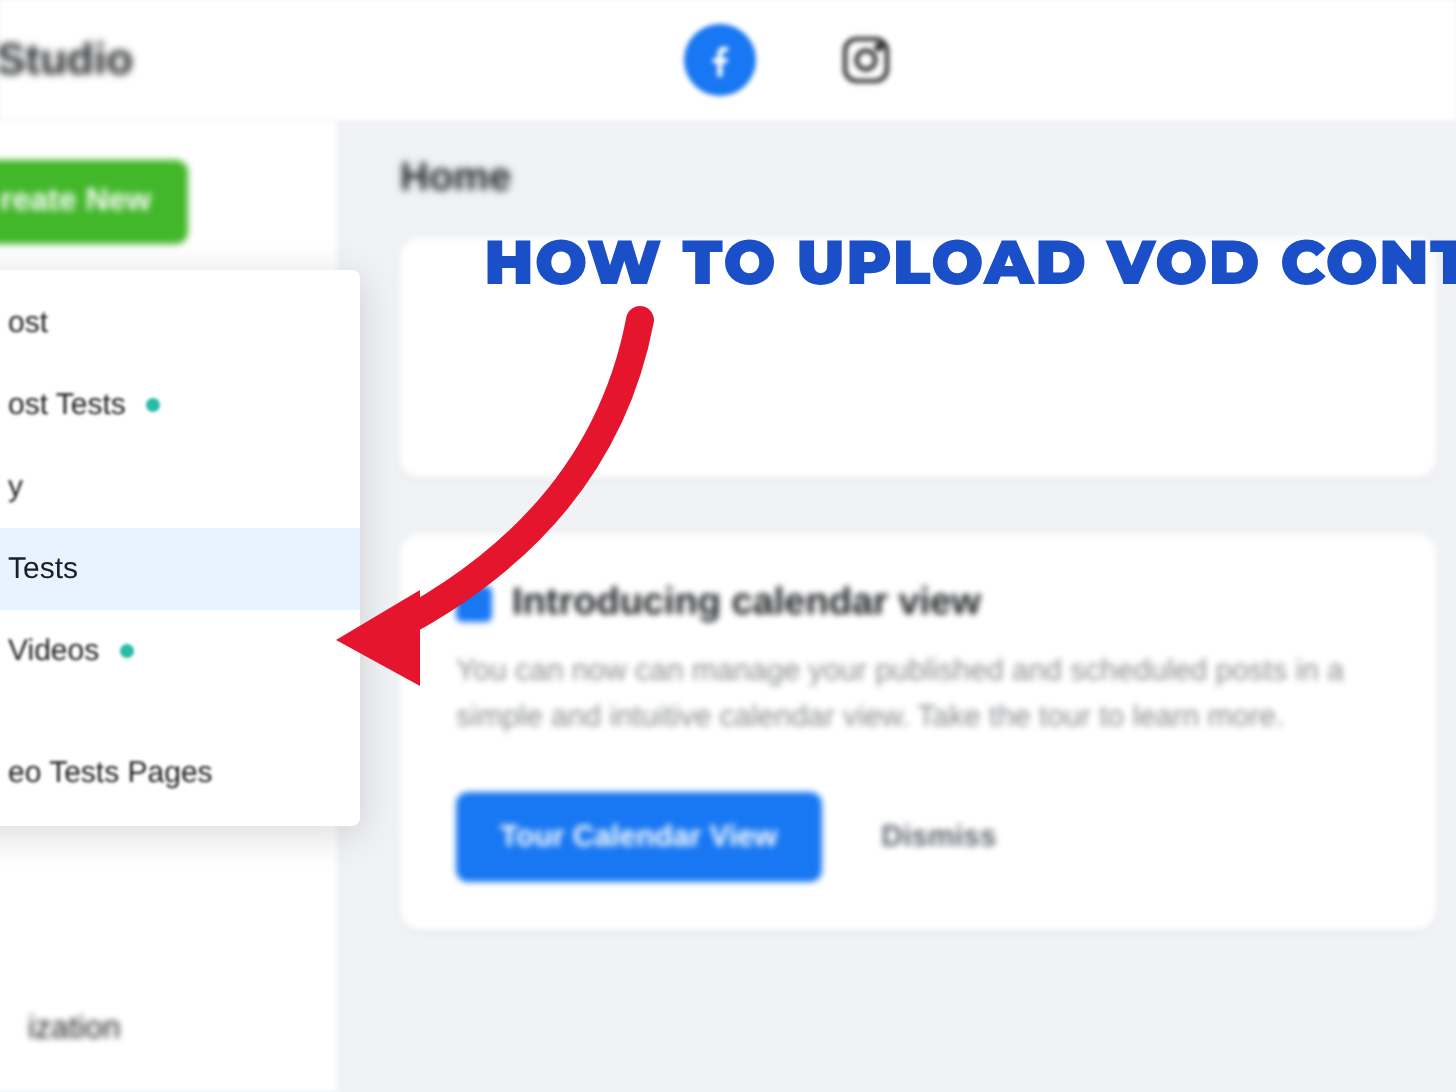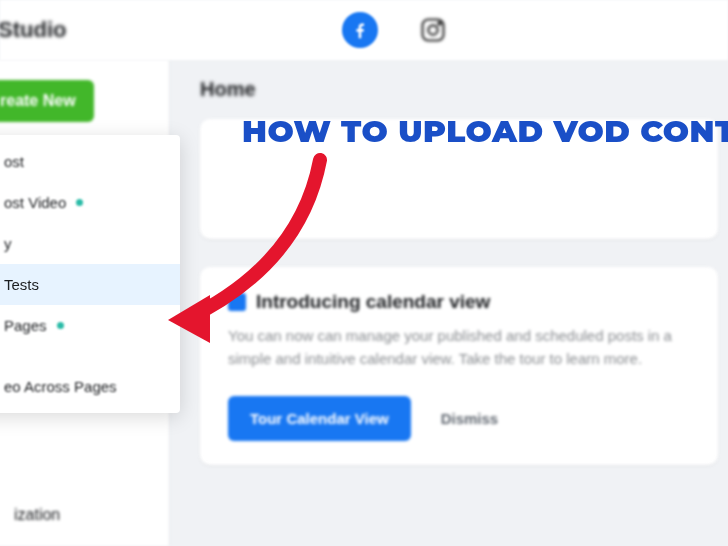--- a/index.html
+++ b/index.html
@@ -206,36 +206,36 @@
   <div class="sb-item sb-monetization">
     <span>ization</span>
   </div>
 </div>
 
 <div class="dropdown">
   <div class="dd-item">
     <span>ost</span>
   </div>
   <div class="dd-item">
-    <span>ost Video</span>
+    <span>ost Tests</span>
     <span class="dot"></span>
   </div>
   <div class="dd-item">
     <span>y</span>
   </div>
   <div class="dd-item selected">
     <span>Tests</span>
   </div>
   <div class="dd-item">
-    <span>Pages</span>
+    <span>Videos</span>
     <span class="dot"></span>
   </div>
   <div class="dd-sep"></div>
   <div class="dd-item">
-    <span>eo Across Pages</span>
+    <span>eo Tests Pages</span>
   </div>
 </div>
 
 <div class="main">
   <div class="home-label">Home</div>
   <div class="card tall"></div>
   <div class="card">
     <div class="intro-title">
       <span class="intro-check"></span>
       <span>Introducing calendar view</span>

